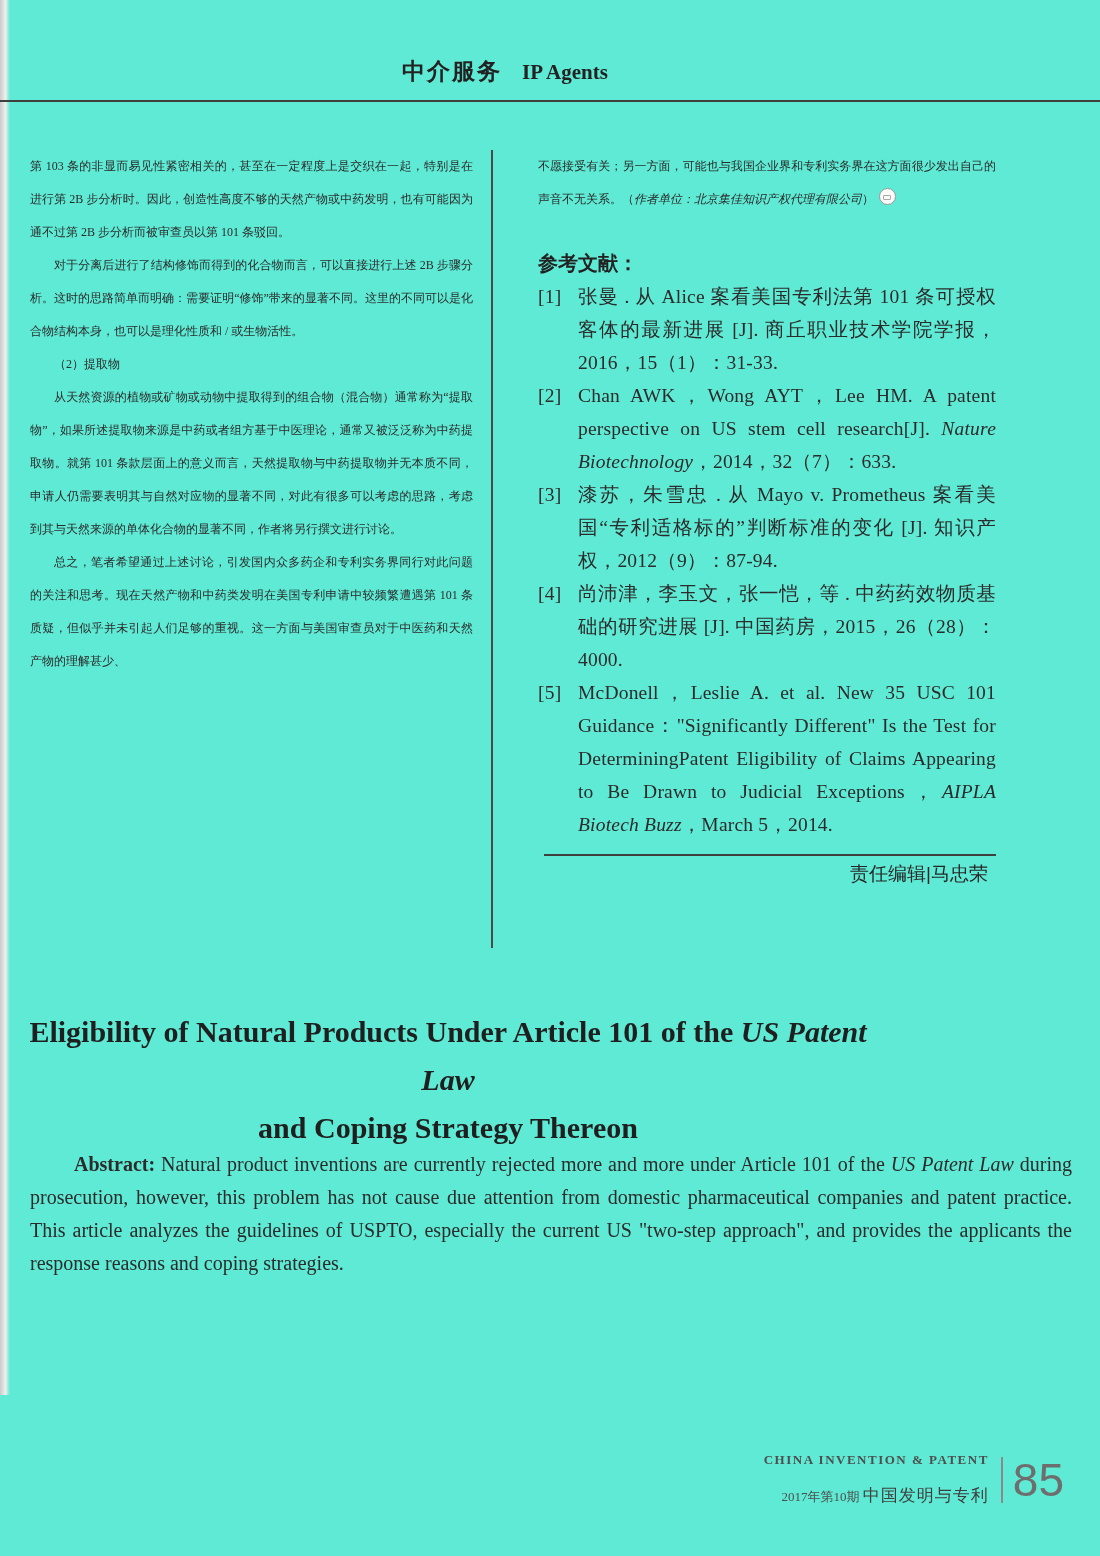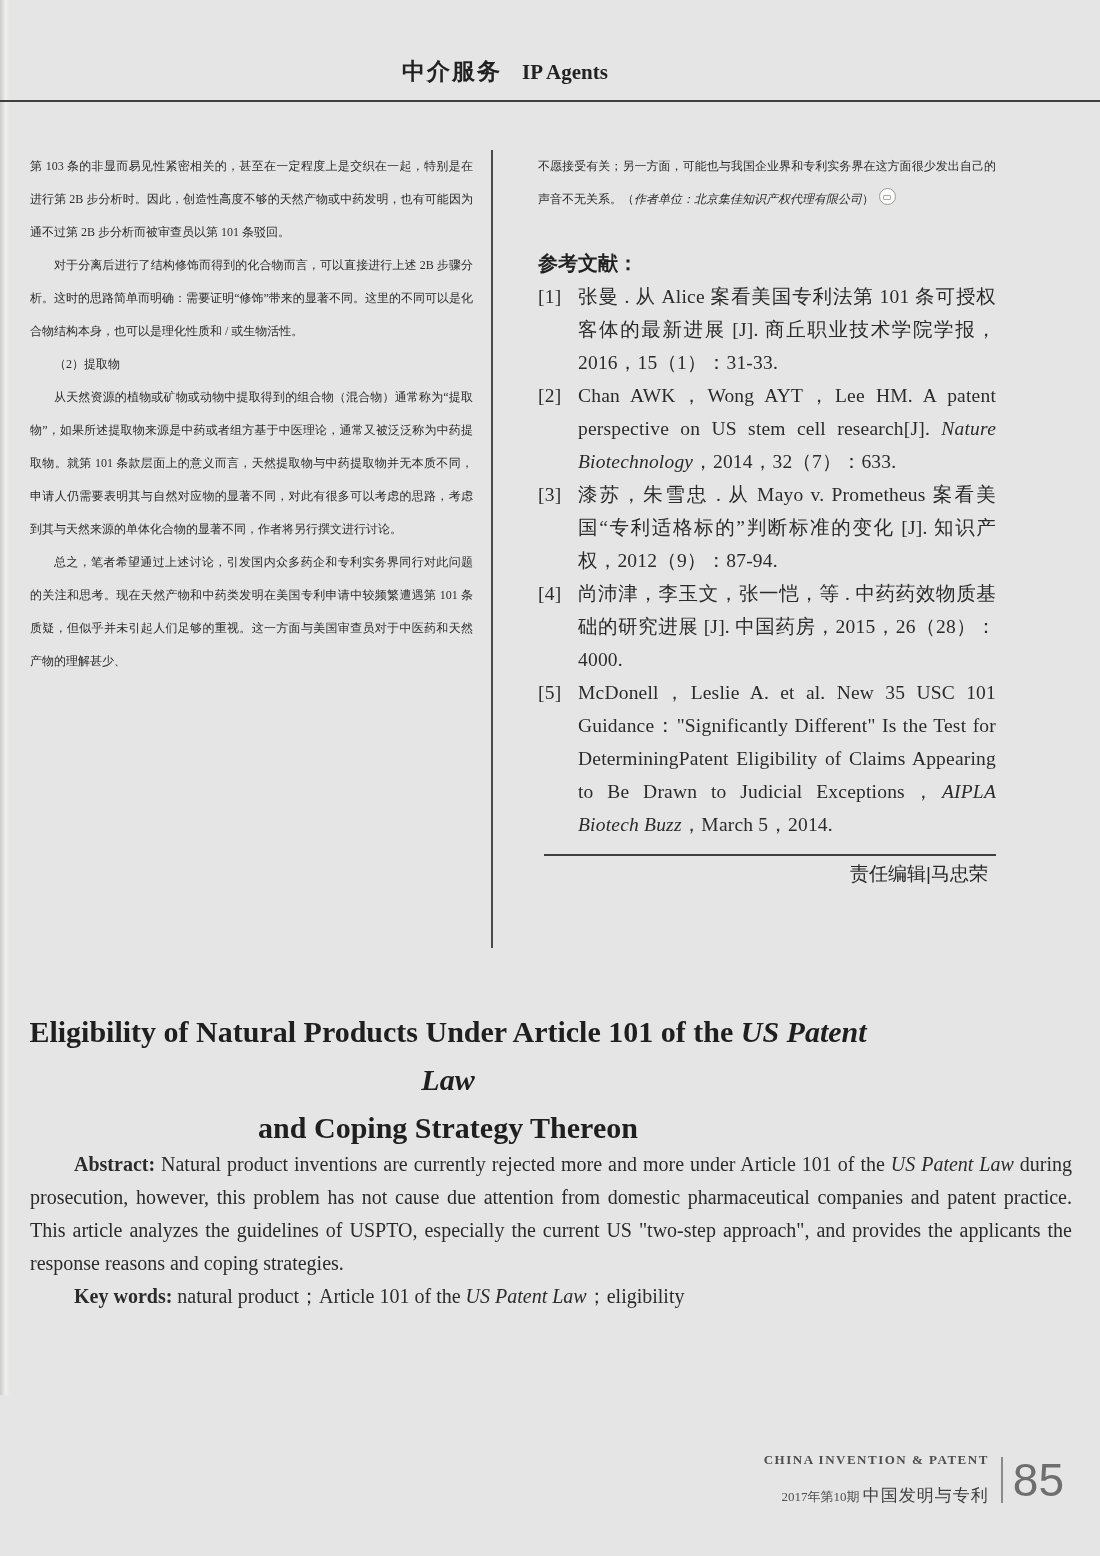--- a/index.html
+++ b/index.html
@@ -1,17 +1,17 @@
 <!DOCTYPE html>
 <html><head>
 <meta charset="utf-8">
 <style>
   html,body{margin:0;padding:0;background:#ffffff;}
   .page{
-    position:relative;width:1100px;height:1556px;background:#e5e5e5;
+    position:relative;width:1100px;height:1556px;background:#5eead4;
     font-family:"Liberation Serif","DejaVu Serif",serif;color:#2b2b2b;overflow:hidden;
   }
   .scan-edge{position:absolute;left:0;top:0;width:10px;height:1395px;
     background:linear-gradient(to right,#cbcbca,#efefee 55%,rgba(255,255,255,0));}
   
   .header{position:absolute;top:56px;left:0;width:1100px;text-align:center;transform:translateX(-45px);}
   .header-cn{font-family:"Liberation Sans","DejaVu Sans",sans-serif;font-weight:bold;font-size:23px;letter-spacing:2px;color:#222;}
   .header-en{font-weight:bold;font-size:21px;margin-left:16px;color:#222;}
   .header-rule{position:absolute;top:100px;left:0;width:1100px;border:none;border-top:2px solid #3f3f3f;margin:0;}
   
@@ -100,21 +100,20 @@
       <hr class="editor-rule">
       <p class="editor-note">责任编辑|马忠荣</p>
     </div>
   </div>
 
   <h1 class="en-title"><span><span>Eligibility of Natural Products Under Article 101 of the </span><span class="it">US Patent Law</span></span><br><span>and Coping Strategy Thereon</span></h1>
 
 
   <div class="abstract-block">
     <p class="abstract-p"><span class="bd">Abstract:</span><span> Natural product inventions are currently rejected more and more under Article 101 of the </span><span class="it">US Patent Law</span><span> during prosecution, however, this problem has not cause due attention from domestic pharmaceutical companies and patent practice. This article analyzes the guidelines of USPTO, especially the current US "two-step approach", and provides the applicants the response reasons and coping strategies.</span></p>
-    <p class="keywords-p"><span class="bd">Key words:</span><span> natural product；Article 101 of the </span><span class="it">US Patent Law</span><span>；eligibility</span></p>
   </div>
 
   <div class="footer">
     <div class="footer-meta">
       <div class="footer-en">CHINA INVENTION &amp; PATENT</div>
       <div class="footer-cn"><span>2017年第10期 </span><span class="journal">中国发明与专利</span></div>
     </div>
     <div class="footer-bar"></div>
     <div class="page-num">85</div>
   </div>

